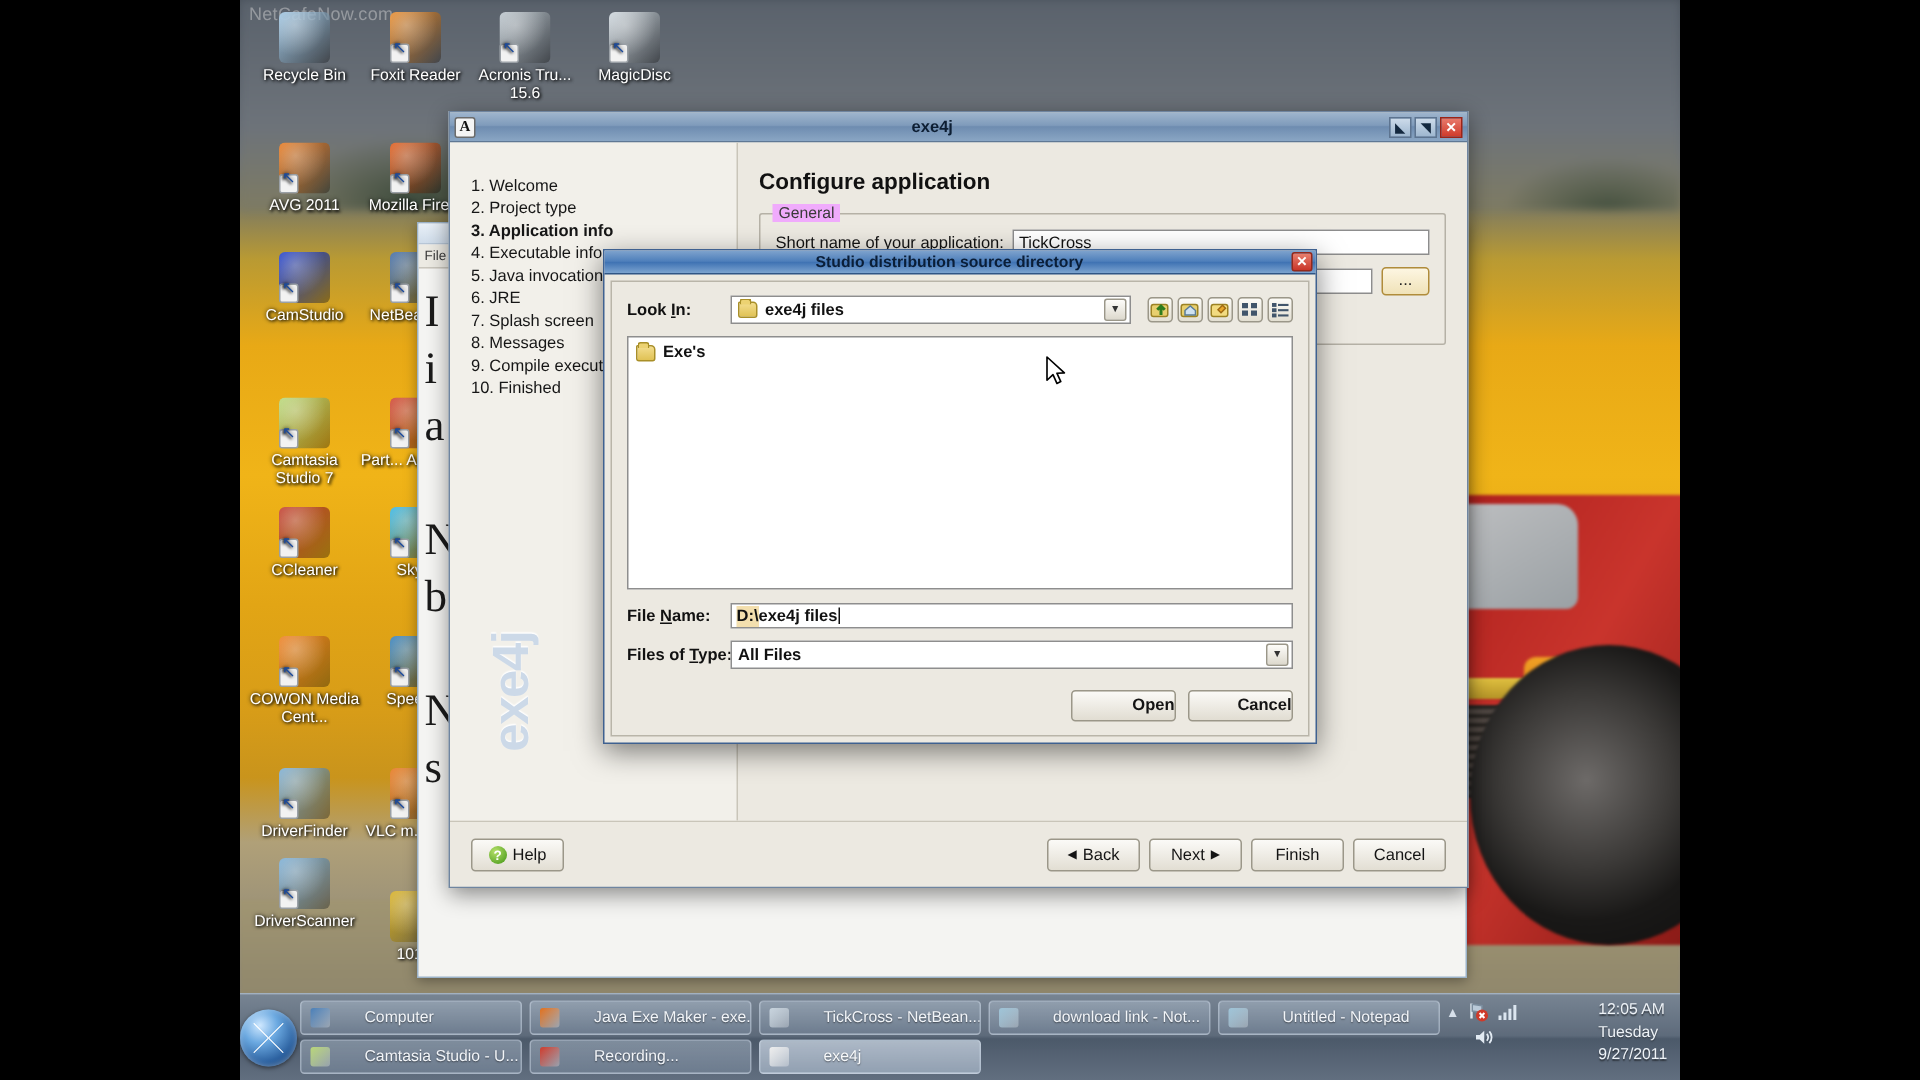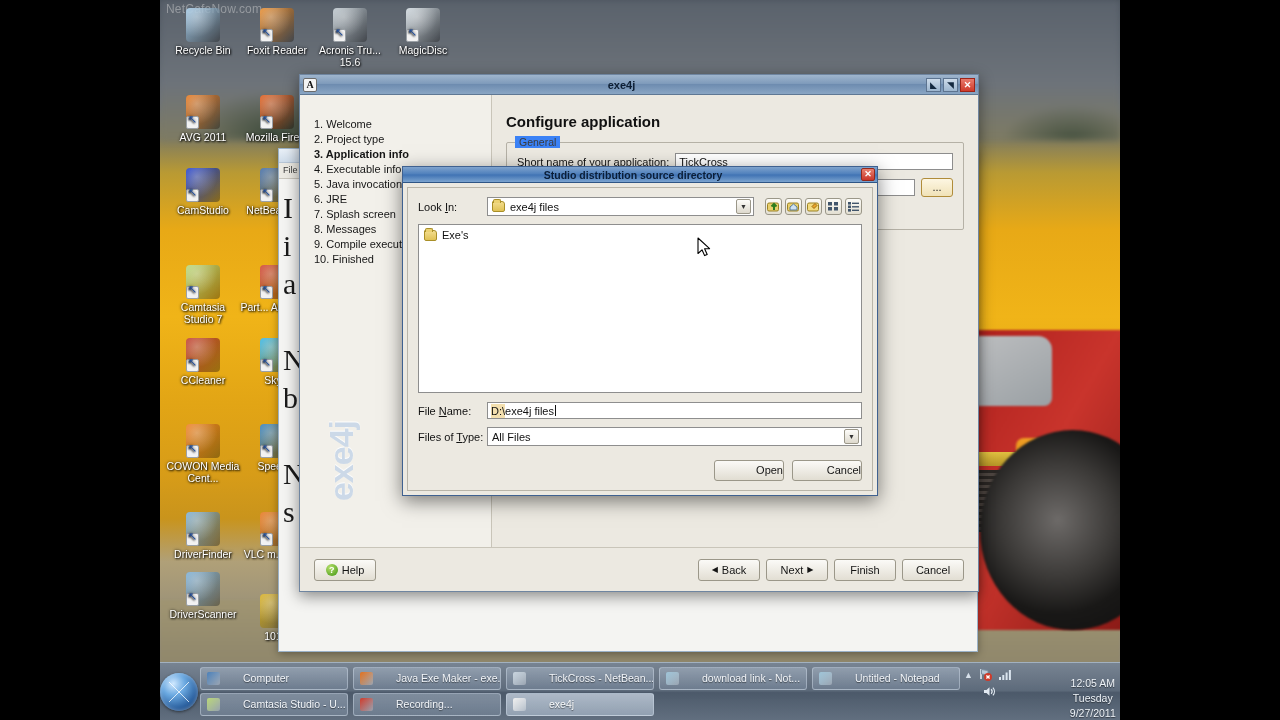--- a/index.html
+++ b/index.html
@@ -182,21 +182,21 @@
     letter-spacing:-1px;
     text-shadow:1px 0 1px #fff;
   }
   .e4-main { flex:1; padding:18px 14px 0 14px; background:#ece9e1; }
   .e4-h1 { font-size:15px; font-weight:bold; color:#111; margin-bottom:12px; }
   .e4-group {
     border:1px solid #b5b1a6; border-radius:2px; padding:10px 10px 12px;
     position:relative; margin-top:6px;
   }
   .e4-group > .legend {
-    position:absolute; top:-7px; left:8px; background:#3b82f6;
+    position:absolute; top:-7px; left:8px; background:#f0abfc;
     padding:0 4px; font-size:10.5px; color:#3a3a3a;
   }
   .e4-row { display:flex; align-items:center; gap:6px; margin-bottom:8px; }
   .e4-label { font-size:11px; color:#131313; white-space:nowrap; }
   .e4-input {
     flex:1; height:17px; background:#fff; border:1px solid #8d8d8d;
     font-size:11px; color:#111; padding:1px 3px; line-height:14px;
   }
   .e4-small-input { width:68px; }
   .e4-dots {
@@ -237,21 +237,21 @@
     border-bottom:1px solid #2f5585;
   }
   .ch-title .t { flex:1; text-align:center; font-size:10.5px; font-weight:bold; color:#0a1e38; }
   .ch-close {
     width:14px; height:13px; border:1px solid #93291c; border-radius:2px;
     background:linear-gradient(to bottom,#e8806f,#c9362a);
     color:#fff; font-size:9px; font-weight:bold; line-height:11px; text-align:center;
   }
   .ch-inner {
     flex:1; margin:4px; border:1px solid #b9b5a9; background:#ece9e1;
-    padding:9px 10px; display:flex; flex-direction:column;
+    padding:9px 10px; display:flex; flex-direction:column;font-weight:bold;
   }
   .ch-row { display:flex; align-items:center; gap:7px; margin-bottom:8px; }
   .ch-label { font-size:11px; color:#111; white-space:nowrap; }
   .ch-label u { text-decoration:underline; }
   .ch-combo {
     flex:1; height:19px; background:#fff; border:1px solid #8e8e8e;
     display:flex; align-items:center; padding:0 2px 0 4px; font-size:11px; color:#111;
   }
   .ch-combo .arrowbox {
     margin-left:auto; width:15px; height:15px;
@@ -338,22 +338,22 @@
   .tb-ico {
     width:13px; height:13px; flex:0 0 auto; border-radius:2px;
   }
   .tray {
     width:168px; display:flex; align-items:flex-start; padding-top:4px; gap:5px;
     padding-left:4px;
   }
   .tray .chev { font-size:9px; color:#d7e0ea; margin-top:3px; }
   .tray-ico { width:15px; height:15px; position:relative; }
   .clock {
-    width:88px; color:#eef3f8; font-size:10.5px; text-align:center;
-    padding-top:13px; line-height:15px;
+    width:88px; color:#eef3f8; font-size:10.5px; text-align:left;
+    padding-top:3px; line-height:15px;
     text-shadow:0 1px 1px rgba(0,0,0,0.5);
   }
 
   
   #cursor { position:absolute; left:697px; top:237px; z-index:80; }
 </style>
 </head>
 <body>
 
 <div id="desktop">

